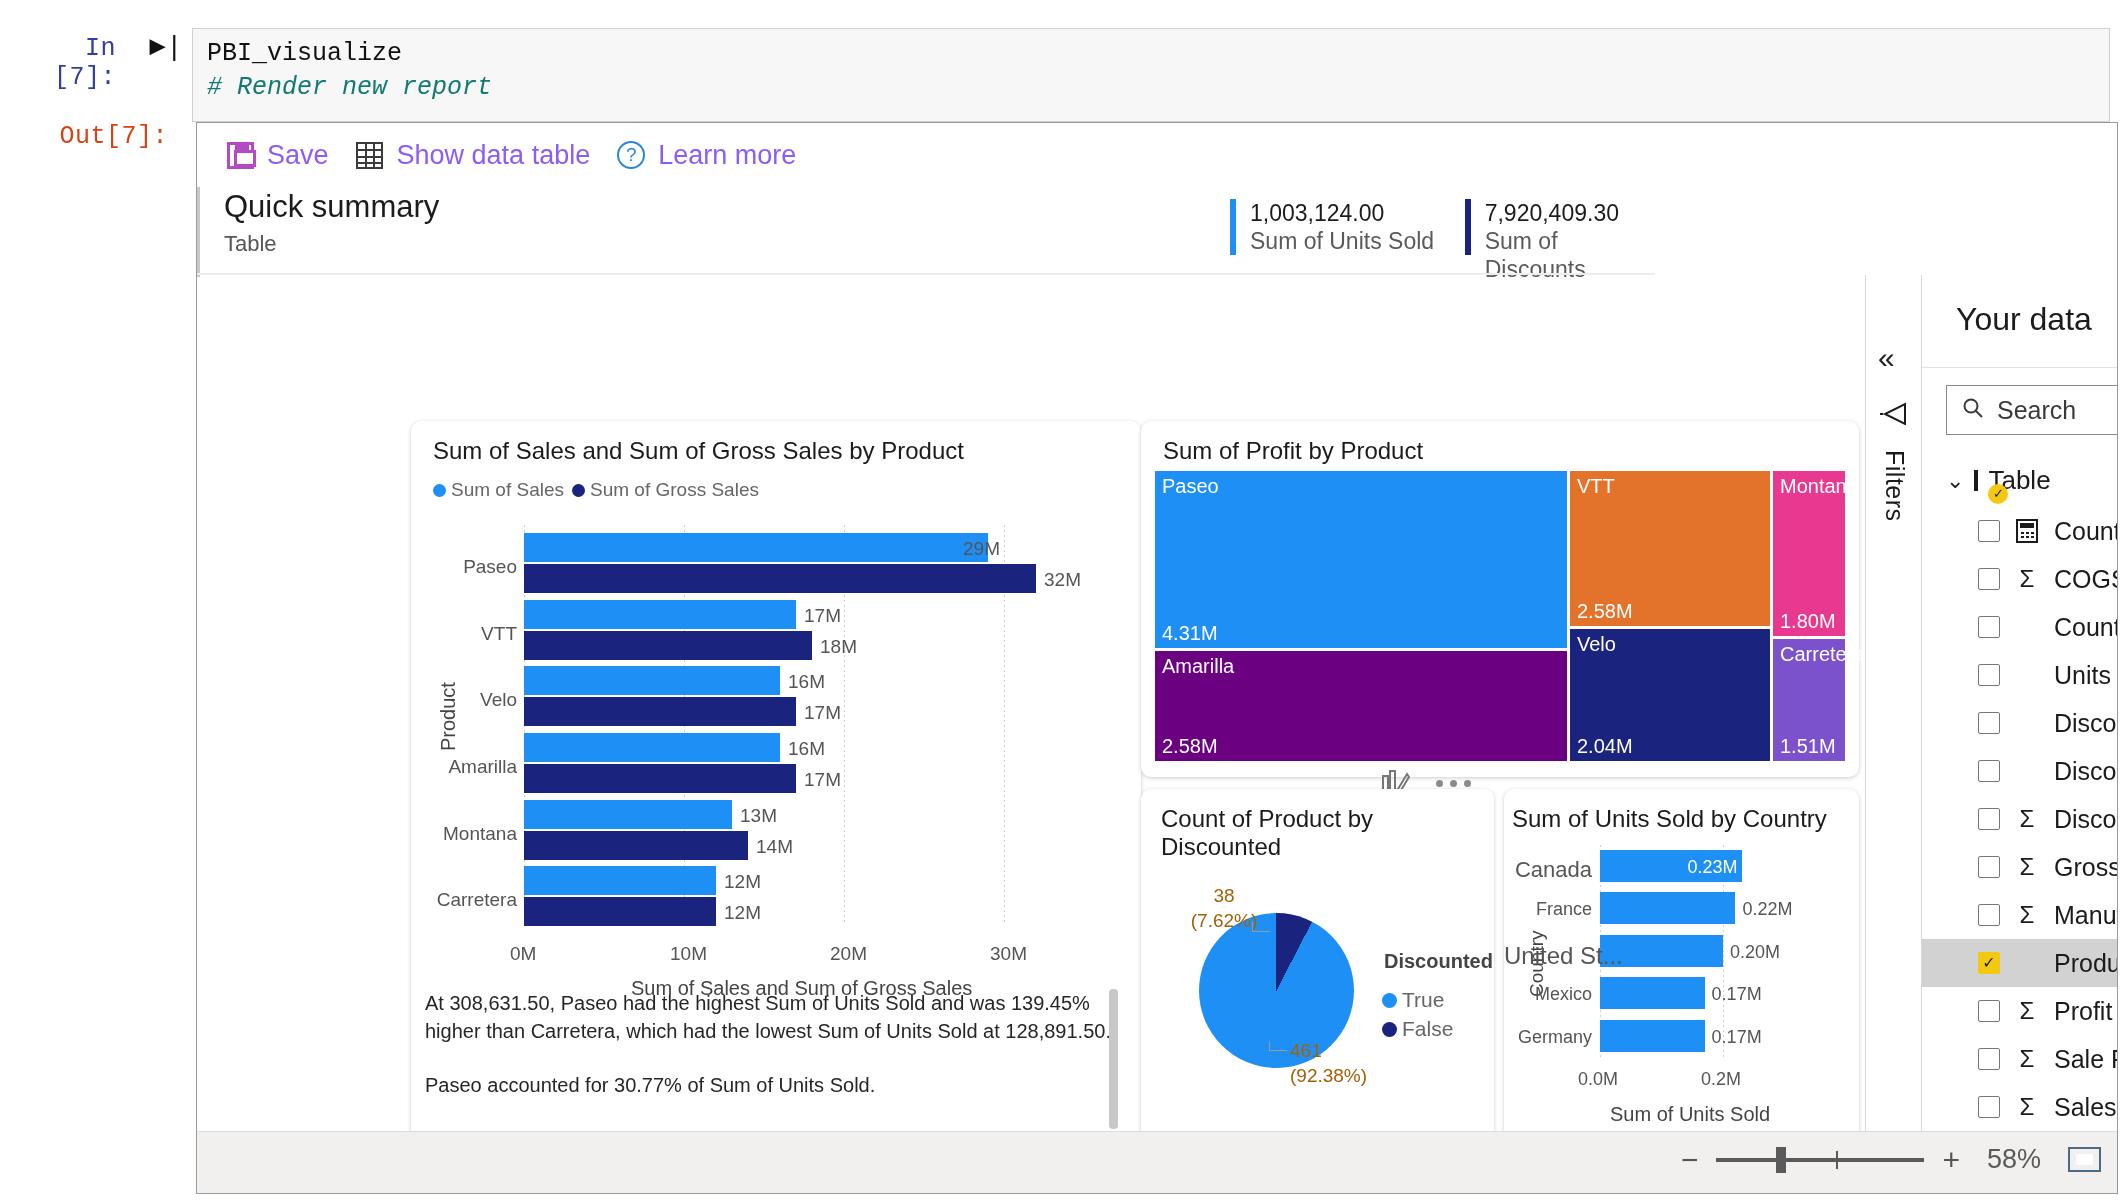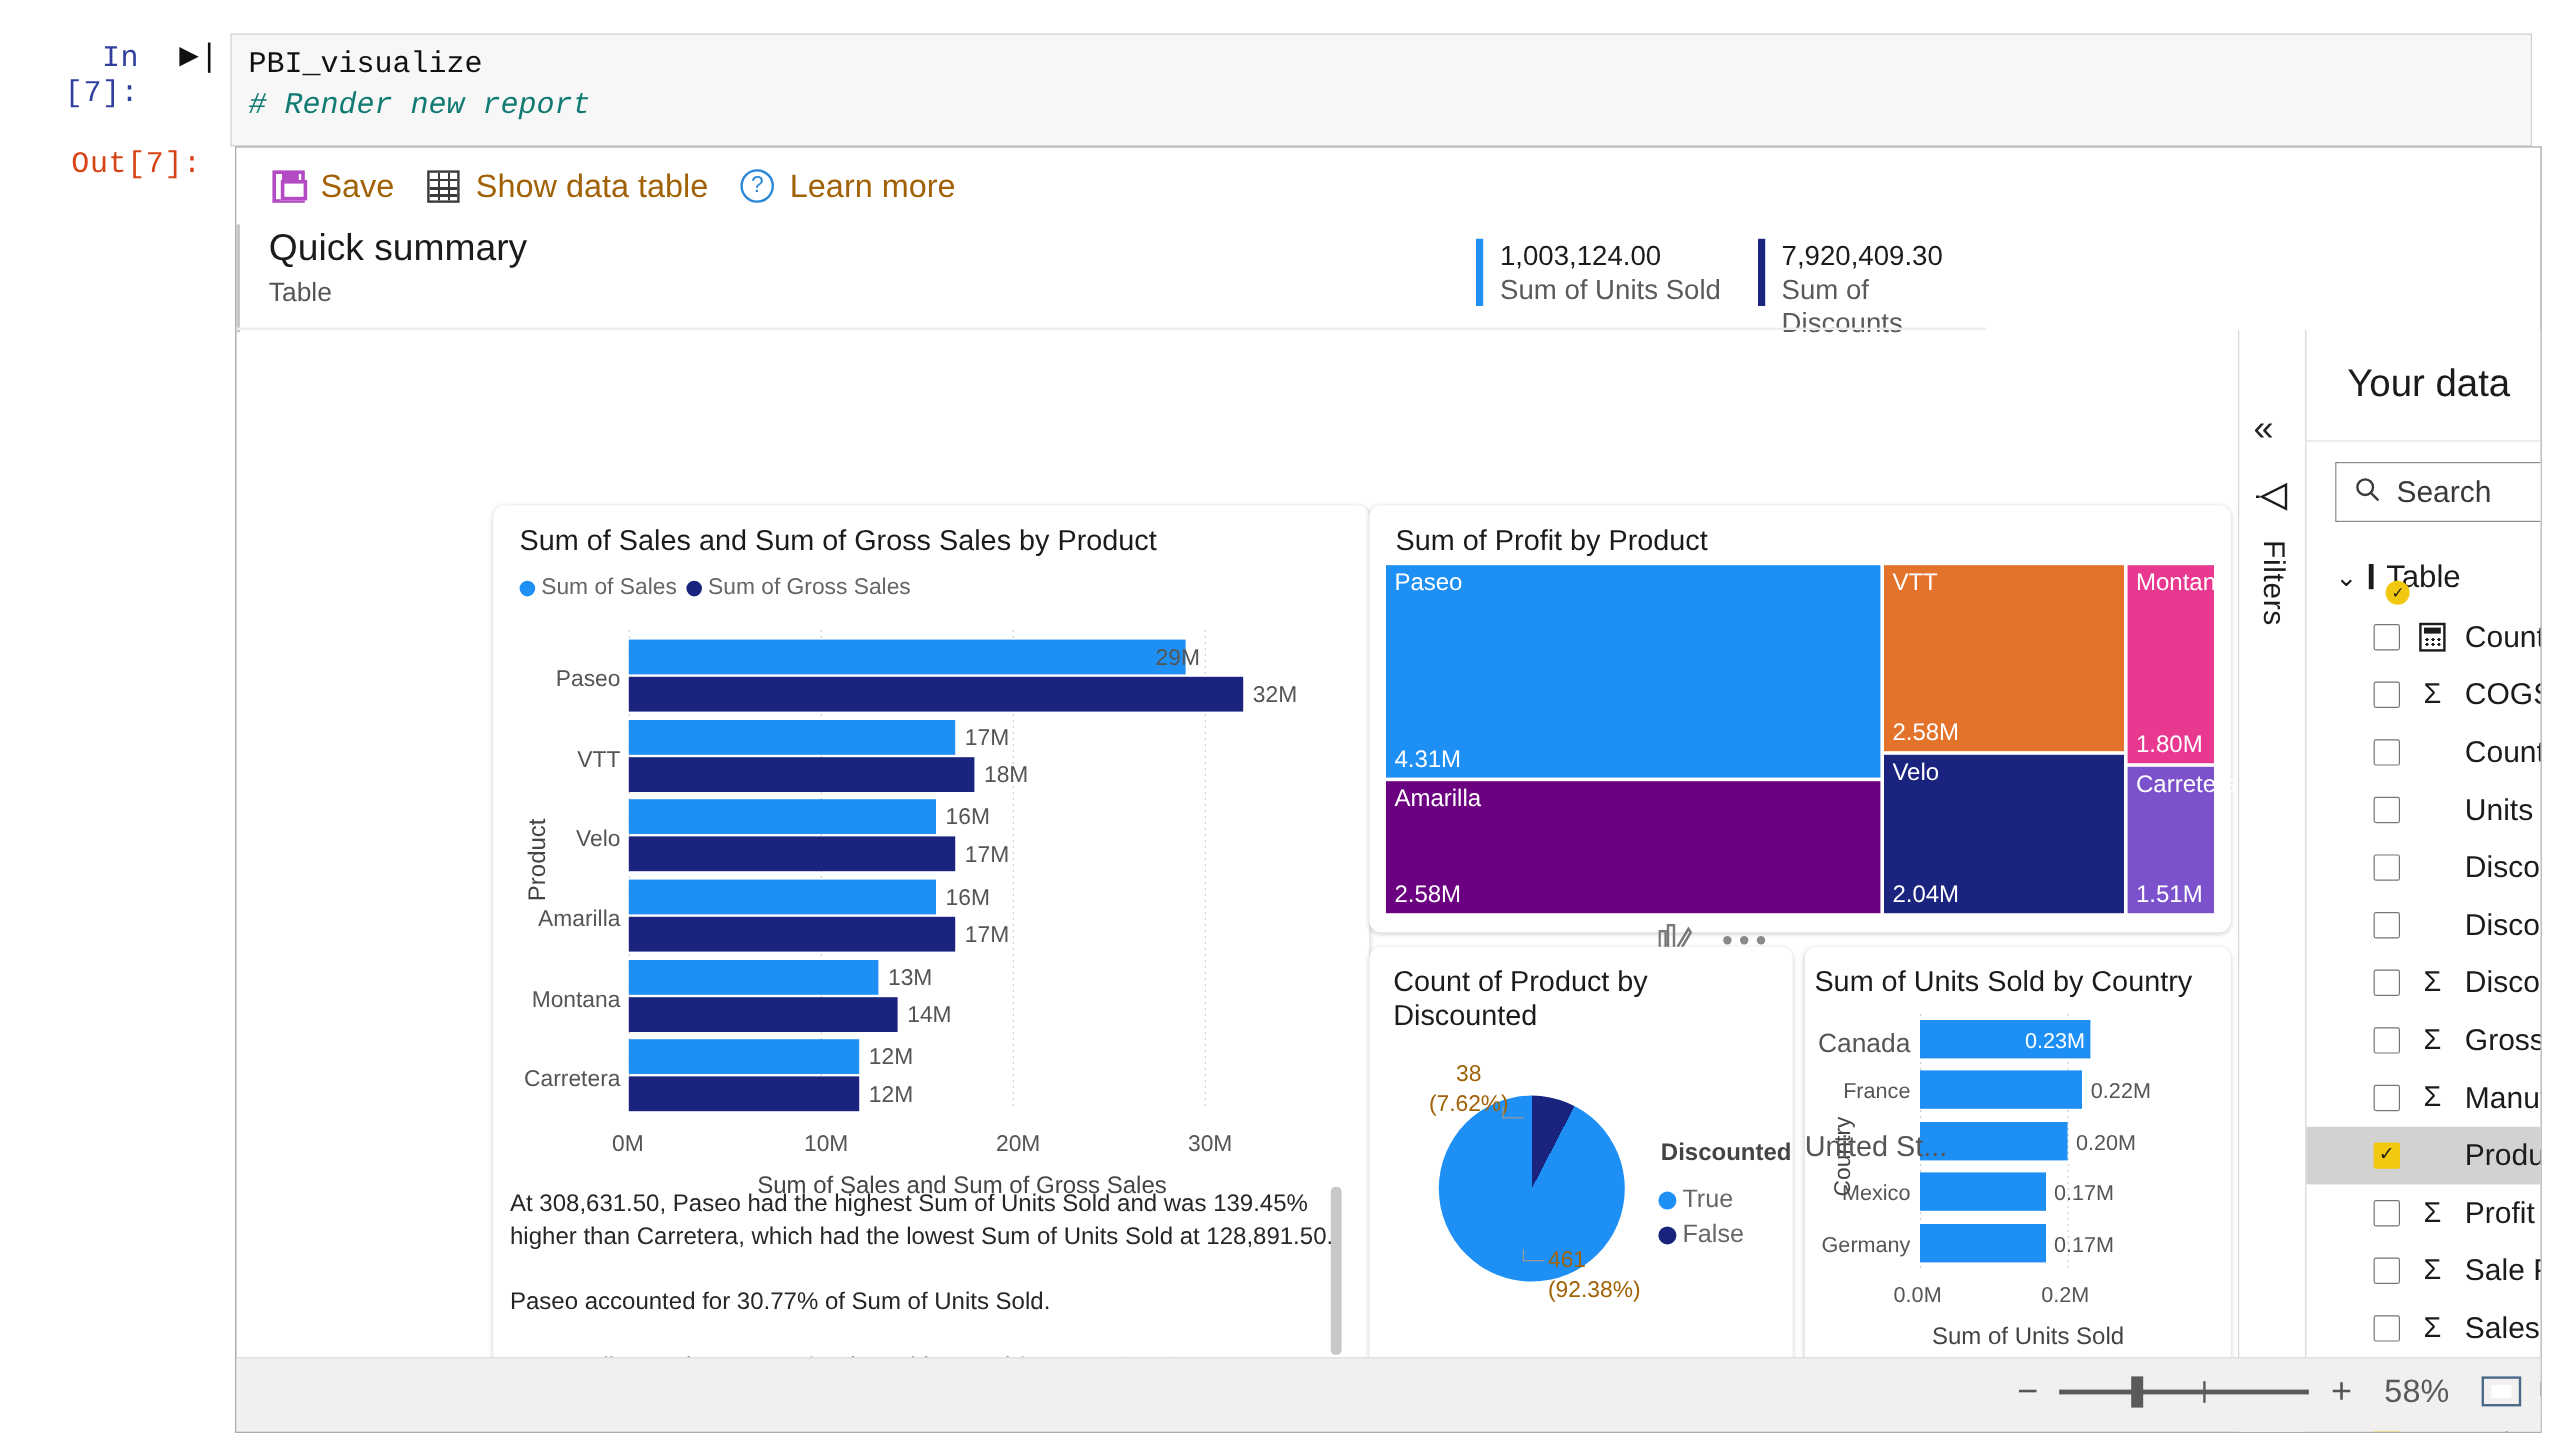--- a/index.html
+++ b/index.html
@@ -58,21 +58,21 @@
     overflow: hidden;
   }
 
   
   #pbi-toolbar {
     position: absolute; left:0; top:0; width: 100%; height: 64px;
     display:flex; align-items:center; gap: 0px; padding-left: 24px;
     background:#fff;
   }
   .tb-item { display:flex; align-items:center; gap:12px; padding: 4px 22px 4px 4px; cursor:pointer; }
-  .tb-label { font-size: 27px; color:#a16207; }
+  .tb-label { font-size: 27px; color:#8b5cf6; }
   .tb-icon { width: 30px; height: 30px; display:flex; align-items:center; justify-content:center; }
 
   
   .ico-save { position:relative; width:27px; height:27px; border:3px solid #b24bc4; }
   .ico-save:before { content:""; position:absolute; left:5px; top:-1px; width:14px; height:9px; background:#b24bc4; }
   .ico-save:after  { content:""; position:absolute; left:4px; bottom:-1px; width:16px; height:11px; border:3px solid #b24bc4; background:#fff; }
 
   
   .ico-table { width:27px; height:27px; border:2px solid #3b3b3b; position:relative; background:#fff; }
   .ico-table:before {

